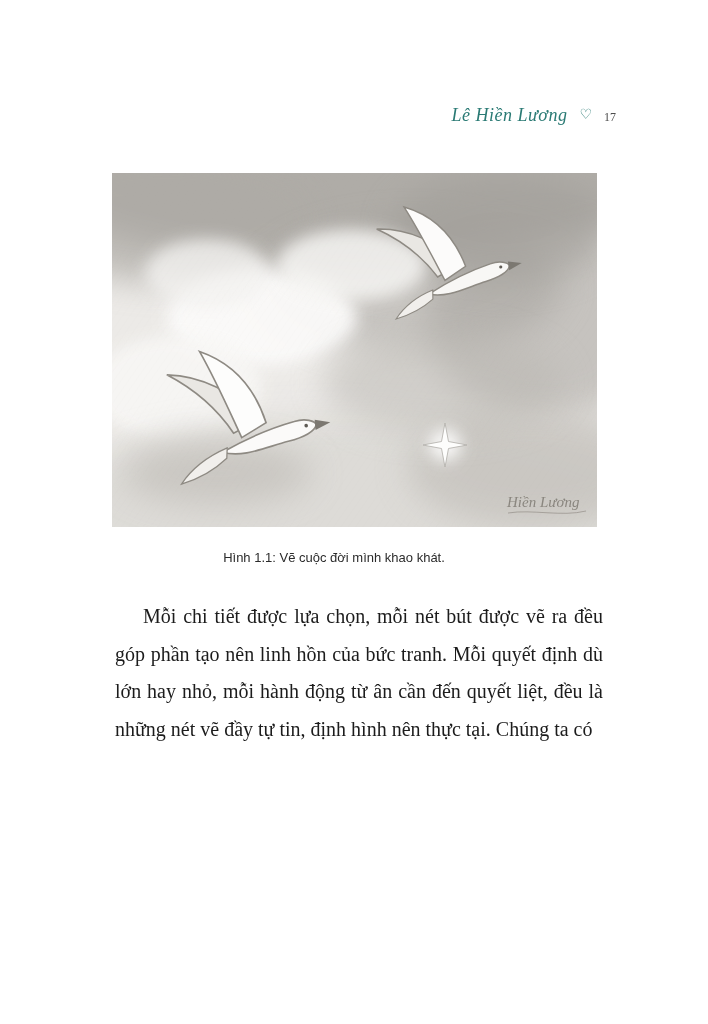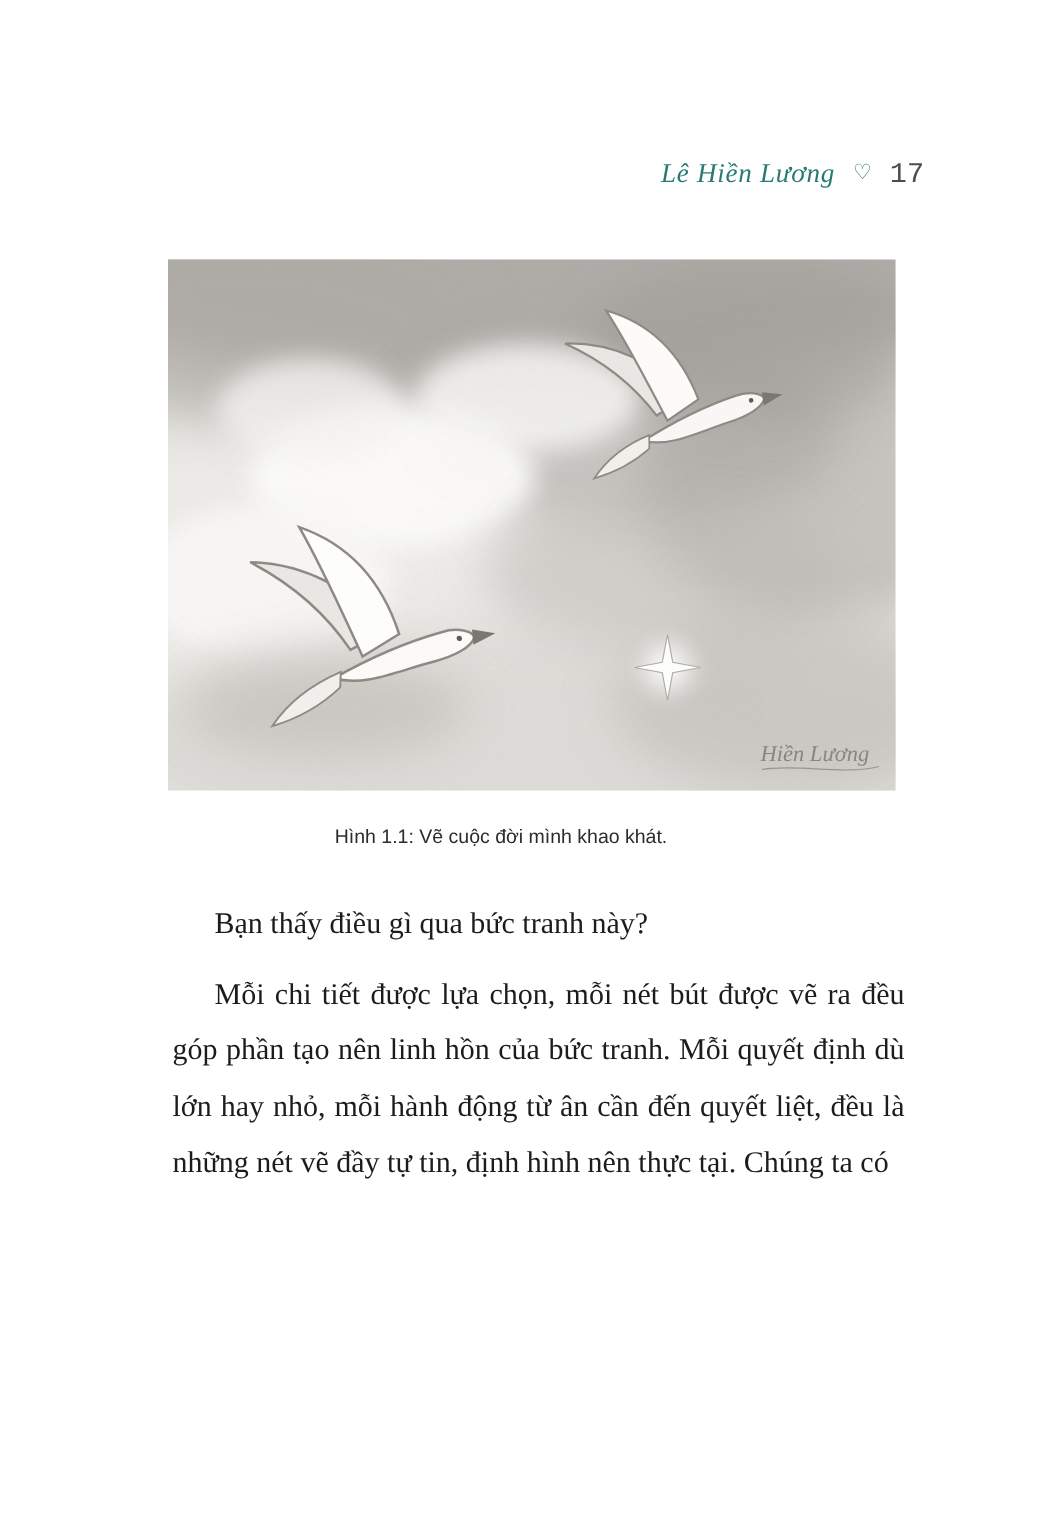--- a/index.html
+++ b/index.html
@@ -34,22 +34,22 @@
     color: #2a7a74;
   }
   .heart {
     font-family: "DejaVu Sans", sans-serif;
     font-size: 14px;
     color: #2a7a74;
     position: relative;
     top: -2px;
   }
   .pagenum {
-    font-family: Liberation Mono, monospace;
-    font-size: 19px;
+    font-family: Liberation Serif, serif;
+    font-size: 12px;
     color: #4d4d4d;
   }
 
   
   figure.illustration {
     position: absolute;
     left: 112px;
     top: 126px;
     width: 485px;
     height: 458px;
@@ -163,17 +163,16 @@
       <g>
         <text x="395" y="334" font-family="Liberation Serif, serif" font-style="italic" font-size="15" fill="#8a867f">Hiền Lương</text>
         <path d="M 396,340 C 420,336 450,344 474,338" fill="none" stroke="#9a968f" stroke-width="0.8"></path>
       </g>
     </svg>
   </figure>
 
   <div class="caption">Hình 1.1: Vẽ cuộc đời mình khao khát.</div>
 
   <div class="body-text">
-    <p>Bạn thấy điều gì qua bức tranh này?</p>
     <p>Mỗi chi tiết được lựa chọn, mỗi nét bút được vẽ ra đều góp phần tạo nên linh hồn của bức tranh. Mỗi quyết định dù lớn hay nhỏ, mỗi hành động từ ân cần đến quyết liệt, đều là những nét vẽ đầy tự tin, định hình nên thực tại. Chúng ta có</p>
   </div>
 
 </div>
 
 </body></html>

